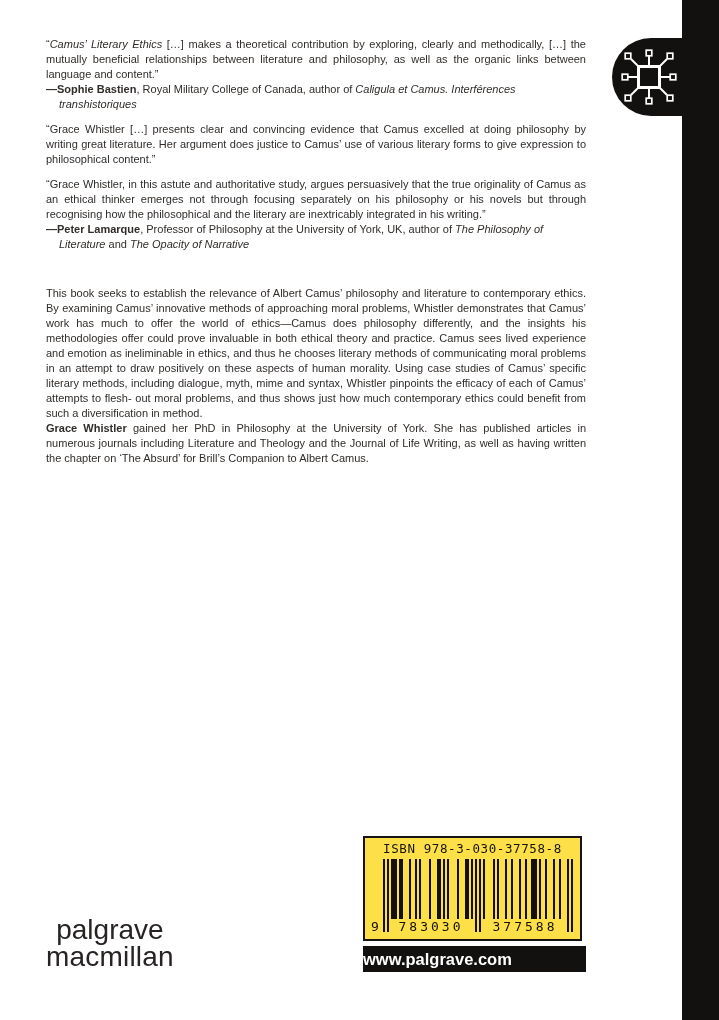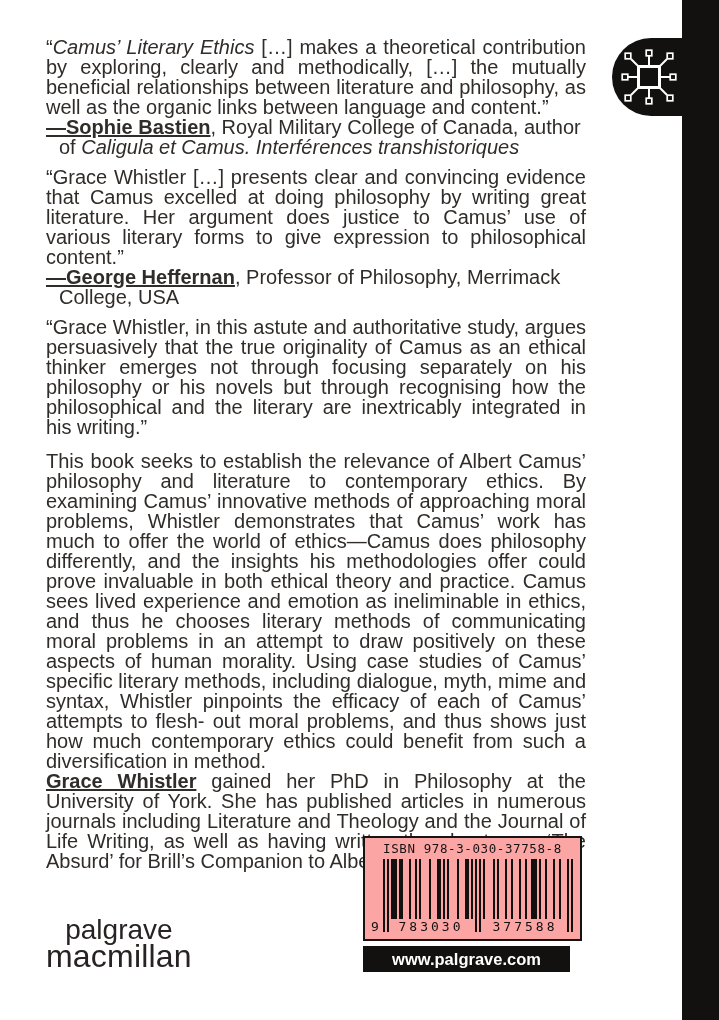--- a/index.html
+++ b/index.html
@@ -28,69 +28,68 @@
     background: #131010;
     border-radius: 39px 0 0 39px;
   }
   .badge svg { position: absolute; left: 7px; top: 9px; }
 
   
   .content {
     position: absolute;
     left: 46px; top: 37px;
     width: 540px;
-    font-size: 20px;
-    line-height: 20px;
+    font-size: 11px;
+    line-height: 15px;
   }
   .quote-block { margin-bottom: 10px; }
   .quote-text { text-align: justify; }
   .attribution { padding-left: 13px; text-indent: -13px; }
-  .description { margin-top: 14px; text-align: justify; }
+  .description { margin-top: 34px; text-align: justify; }
   .bio { text-align: justify; }
   .i { font-style: italic; }
-  .b { font-weight: bold; text-decoration: underline; }
+  .b { font-weight: bold; }
 
   
   .isbn-box {
     position: absolute;
     left: 363px; top: 836px;
     width: 219px; height: 105px;
-    background: #fca5a5;
+    background: #fde047;
     border: 2px solid #171313;
   }
   .isbn-label {
     margin-top: 3px;
     text-align: center;
     font-family: "DejaVu Sans Mono", monospace;
     font-size: 12.5px;
     letter-spacing: 0.6px;
     color: #171313;
     white-space: nowrap;
   }
   .barcode-holder { position: absolute; left: 4px; top: 21px; width: 207px; height: 76px; }
   .web-bar {
     position: absolute;
     left: 363px; top: 946px;
-    width: 207px; height: 26px;
+    width: 223px; height: 26px;
     background: #131010;
     color: #ffffff;
     font-weight: bold;
     font-size: 16.5px;
-    text-align: center;
     line-height: 26px;
   }
 
   
   .publisher {
     position: absolute;
     left: 46px; top: 916px;
     color: #272323;
   }
   .publisher .line1 { font-size: 28px; line-height: 28px; letter-spacing: 0px; text-align: center; }
-  .publisher .line2 { font-size: 32px; line-height: 25px; letter-spacing: 0.2px; }
+  .publisher .line2 { font-size: 28px; line-height: 25px; letter-spacing: 0.2px; }
 </style>
 </head>
 <body>
 
 <div class="cover">
 
   <div class="right-strip"></div>
 
   <div class="badge">
     <span>
@@ -120,25 +119,25 @@
 
   <div class="content">
 
     <div class="quote-block">
       <div class="quote-text"><span>“</span><span class="i">Camus’ Literary Ethics</span><span> […] makes a theoretical contribution by exploring, clearly and methodically, […] the mutually beneficial relationships between literature and philosophy, as well as the organic links between language and content.”</span></div>
       <div class="attribution"><span class="b">—Sophie Bastien</span><span>, Royal Military College of Canada, author of </span><span class="i">Caligula et Camus. Interférences transhistoriques</span></div>
     </div>
 
     <div class="quote-block">
       <div class="quote-text"><span>“Grace Whistler […] presents clear and convincing evidence that Camus excelled at doing philosophy by writing great literature. Her argument does justice to Camus’ use of various literary forms to give expression to philosophical content.”</span></div>
-      <div class="attribution"><span class="b">—George Heffernan</span><span>, Professor of Philosophy, Merrimack College, USA</span></div>
     </div>
 
     <div class="quote-block">
       <div class="quote-text"><span>“Grace Whistler, in this astute and authoritative study, argues persuasively that the true originality of Camus as an ethical thinker emerges not through focusing separately on his philosophy or his novels but through recognising how the philosophical and the literary are inextricably integrated in his writing.”</span></div>
+      <div class="attribution"><span class="b">—Peter Lamarque</span><span>, Professor of Philosophy at the University of York, UK, author of </span><span class="i">The Philosophy of Literature</span><span> and </span><span class="i">The Opacity of Narrative</span></div>
     </div>
 
     <div class="description"><span>This book seeks to establish the relevance of Albert Camus’ philosophy and literature to contemporary ethics. By examining Camus’ innovative methods of approaching moral problems, Whistler demonstrates that Camus’ work has much to offer the world of ethics—Camus does philosophy differently, and the insights his methodologies offer could prove invaluable in both ethical theory and practice. Camus sees lived experience and emotion as ineliminable in ethics, and thus he chooses literary methods of communicating moral problems in an attempt to draw positively on these aspects of human morality. Using case studies of Camus’ specific literary methods, including dialogue, myth, mime and syntax, Whistler pinpoints the efficacy of each of Camus’ attempts to flesh- out moral problems, and thus shows just how much contemporary ethics could benefit from such a diversification in method.</span></div>
 
     <div class="bio"><span class="b">Grace Whistler</span><span> gained her PhD in Philosophy at the University of York. She has published articles in numerous journals including Literature and Theology and the Journal of Life Writing, as well as having written the chapter on ‘The Absurd’ for Brill’s Companion to Albert Camus.</span></div>
 
   </div>
 
   <div class="isbn-box">
     <div class="isbn-label">ISBN 978-3-030-37758-8</div>

